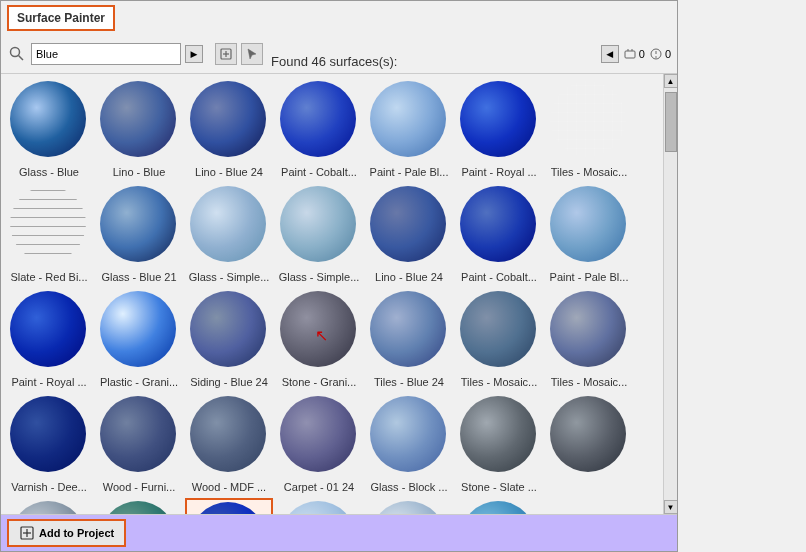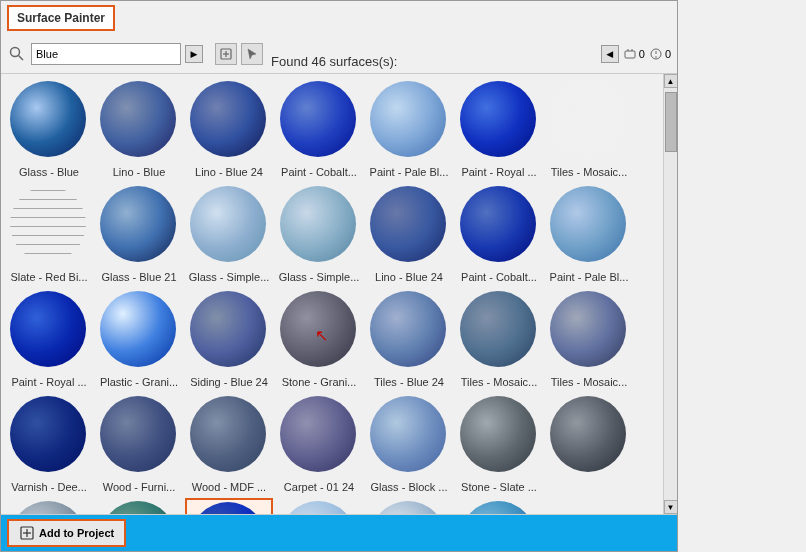--- a/index.html
+++ b/index.html
@@ -180,21 +180,21 @@
       justify-content: center;
       cursor: pointer;
       font-size: 8px;
       position: absolute;
       bottom: 0;
     }
     .bottom-bar {
       display: flex;
       align-items: flex-end;
       padding: 4px 6px;
-      background: #0ea5e9;
+      background: #c4b5fd;
       border-top: 1px solid #ccc;
     }
     .add-btn {
       display: flex;
       align-items: center;
       gap: 4px;
       background: #e8e8e8;
       border: 2px solid #e05a1a;
       padding: 4px 10px;
       cursor: pointer;

